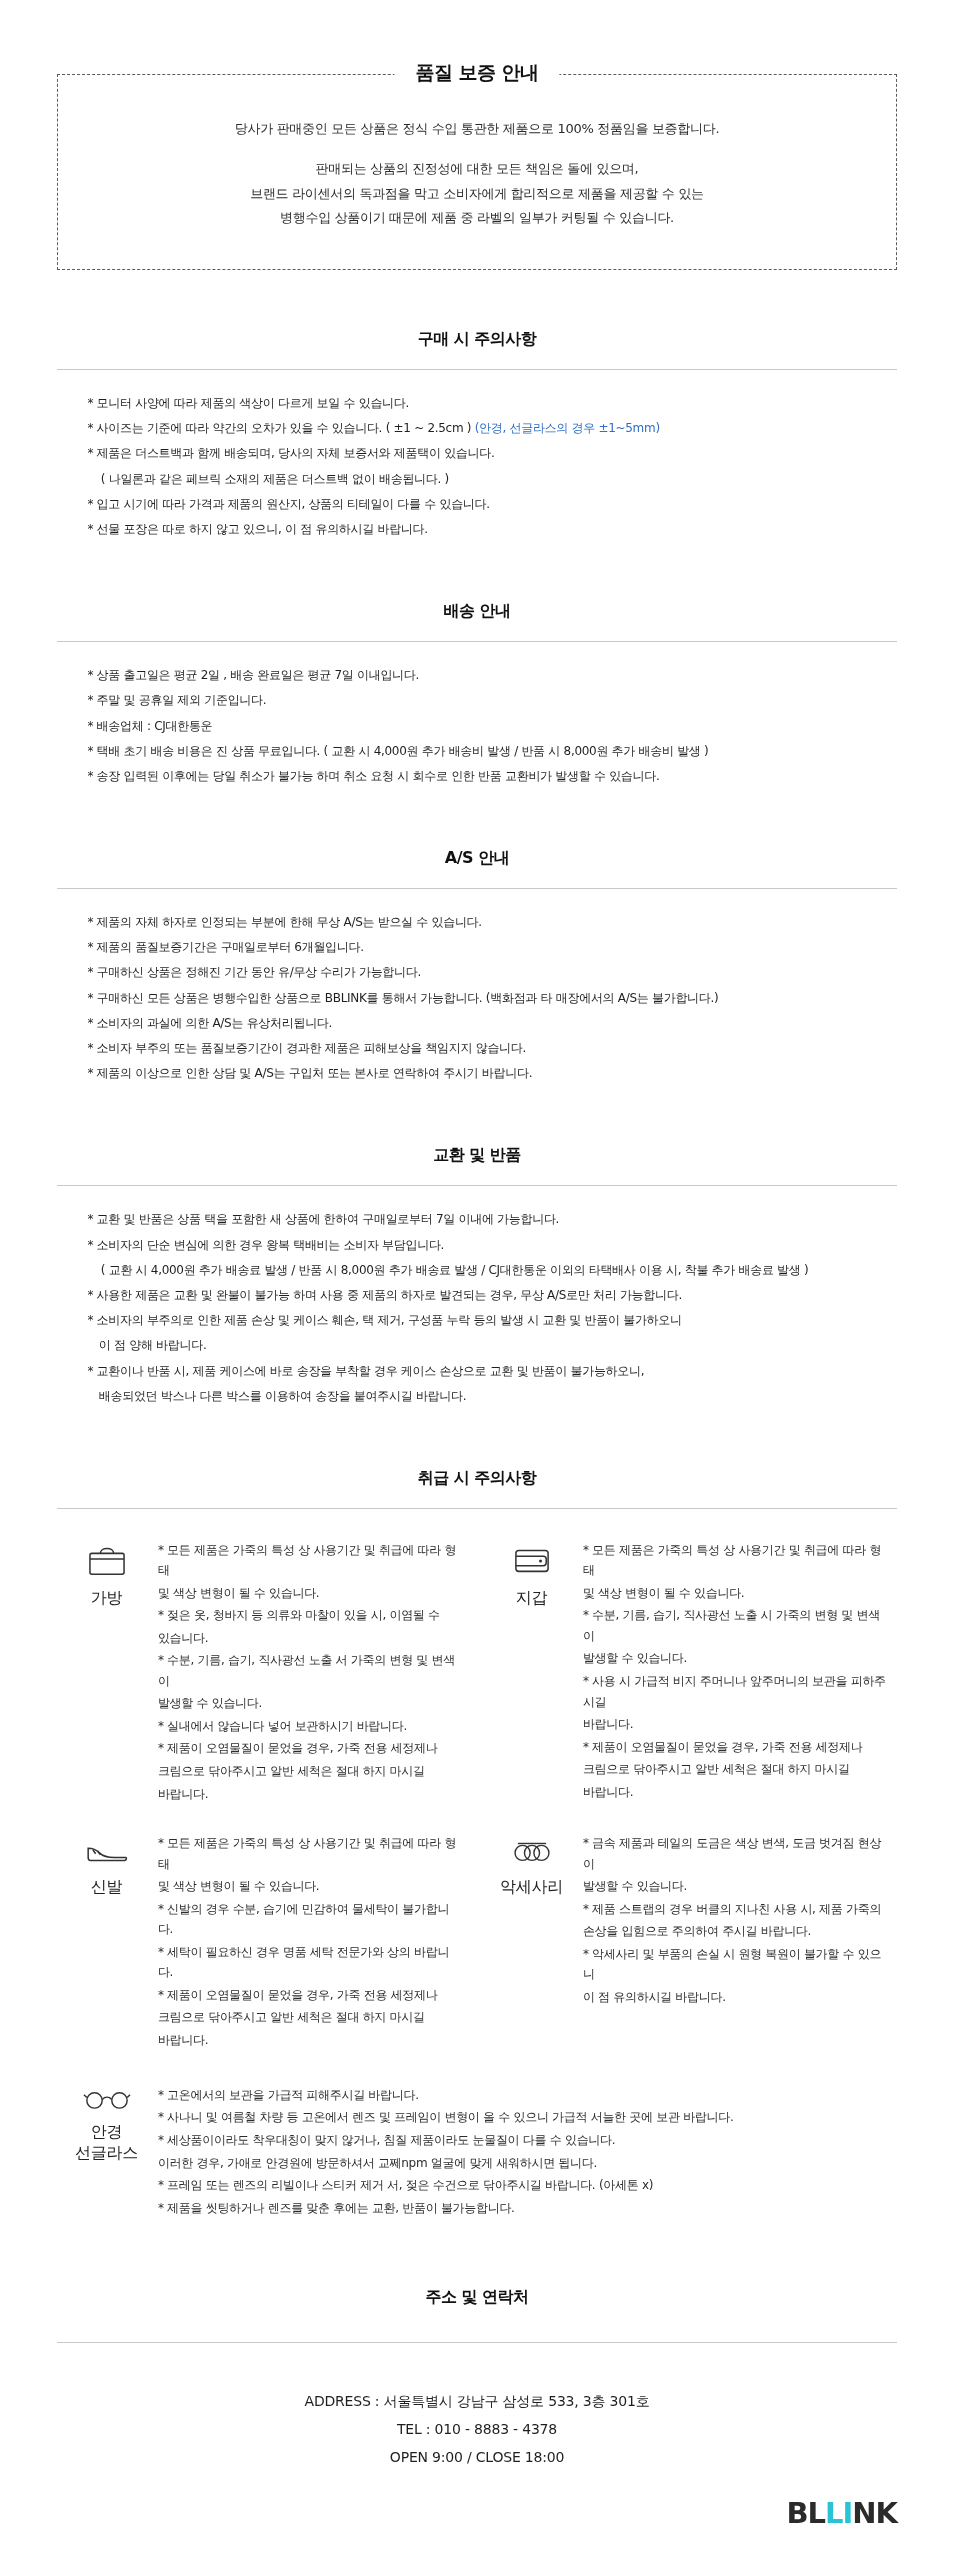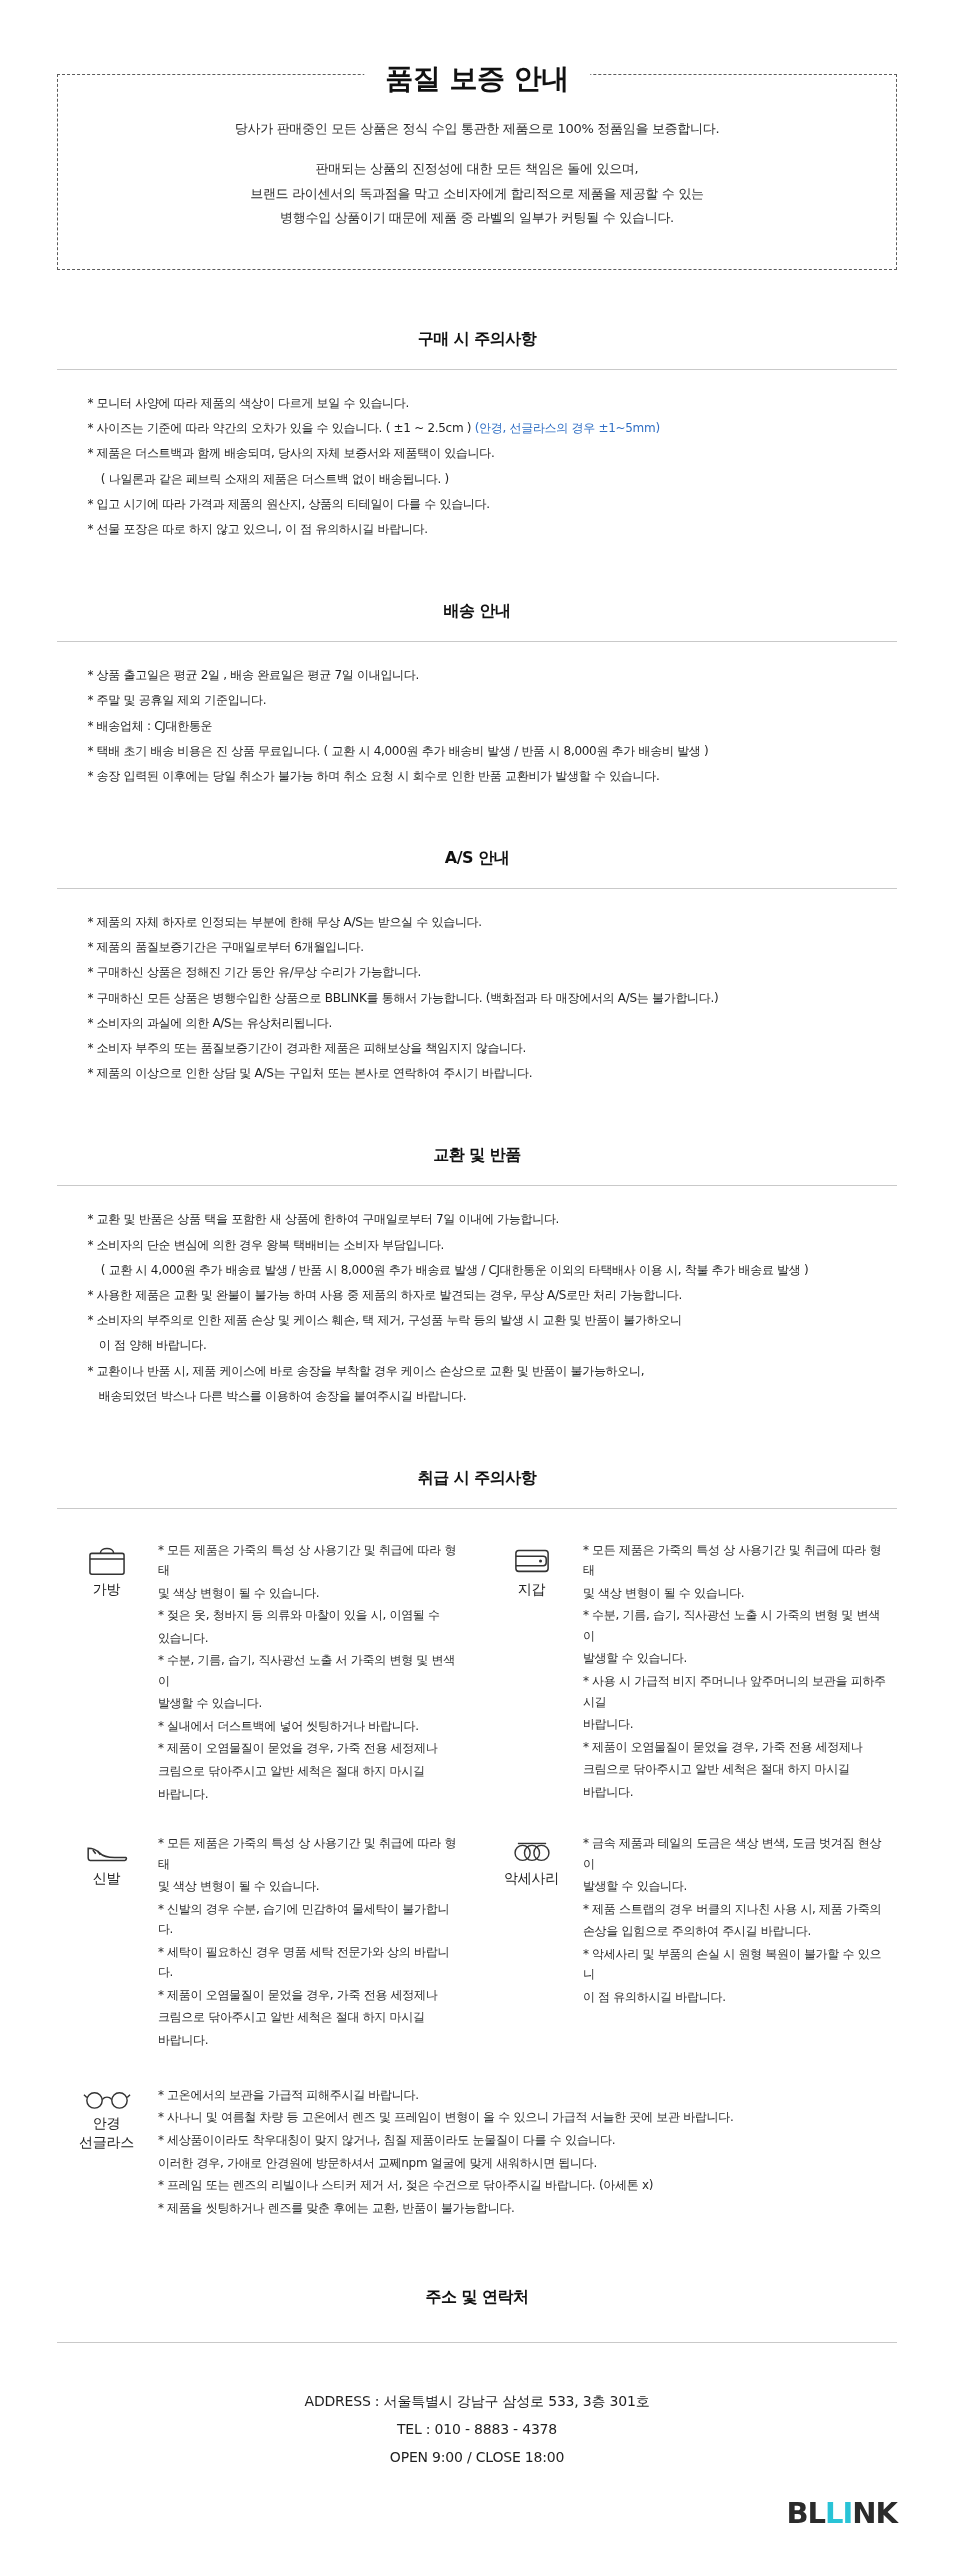--- a/index.html
+++ b/index.html
@@ -31,21 +31,21 @@
     padding:42px 38px 38px 38px;
     text-align:center;
   }
   .warranty-title{
     position:absolute;
     top:-15.3px;
     left:50%;
     transform:translateX(-50%);
     background:#fff;
     padding:0 21px;
-    font-size:28px;
+    font-size:19px;
     font-weight:bold;
     letter-spacing:-0.5px;
     color:#111;
   }
   .warranty-line{
     font-size:13px;
     line-height:1.9;
     color:#2a2a2a;
     letter-spacing:-0.3px;
   }
@@ -103,22 +103,22 @@
   }
   .care-icon{
     width:80px;
     min-width:80px;
     text-align:center;
     padding-top:3.8px;
   }
   .care-icon svg{display:block;margin:0 auto;}
   .care-icon .cap{
     display:block;
-    font-size:14px;
-    margin-top:2px;
+    font-size:16px;
+    margin-top:9px;
     color:#222;
     letter-spacing:-0.3px;
     line-height:1.35;
   }
   .care-text{
     font-size:12px;
     line-height:1.72;
     color:#2b2b2b;
     letter-spacing:-0.3px;
     padding-top:1.9px;
@@ -242,21 +242,21 @@
             </svg>
             <span class="cap">가방</span>
           </div>
           <div class="care-text">
             <p>* 모든 제품은 가죽의 특성 상 사용기간 및 취급에 따라 형태</p>
             <p>  및 색상 변형이 될 수 있습니다.</p>
             <p>* 젖은 옷, 청바지 등 의류와 마찰이 있을 시, 이염될 수</p>
             <p>  있습니다.</p>
             <p>* 수분, 기름, 습기, 직사광선 노출 서 가죽의 변형 및 변색이</p>
             <p>  발생할 수 있습니다.</p>
-            <p>* 실내에서 더스트백에 넣어 씻팅하거나 바랍니다.</p>
+            <p>* 실내에서 않습니다 넣어 보관하시기 바랍니다.</p>
             <p>* 제품이 오염물질이 묻었을 경우, 가죽 전용 세정제나</p>
             <p>  크림으로 닦아주시고 알반 세척은 절대 하지 마시길</p>
             <p>  바랍니다.</p>
           </div>
         </div>
 
         <div class="care-item">
           <div class="care-icon">
             <svg width="42" height="36" viewBox="0 0 44 38" fill="none" stroke="#333" stroke-width="1.6">
               <rect x="5" y="9" width="34" height="22" rx="3"></rect>

